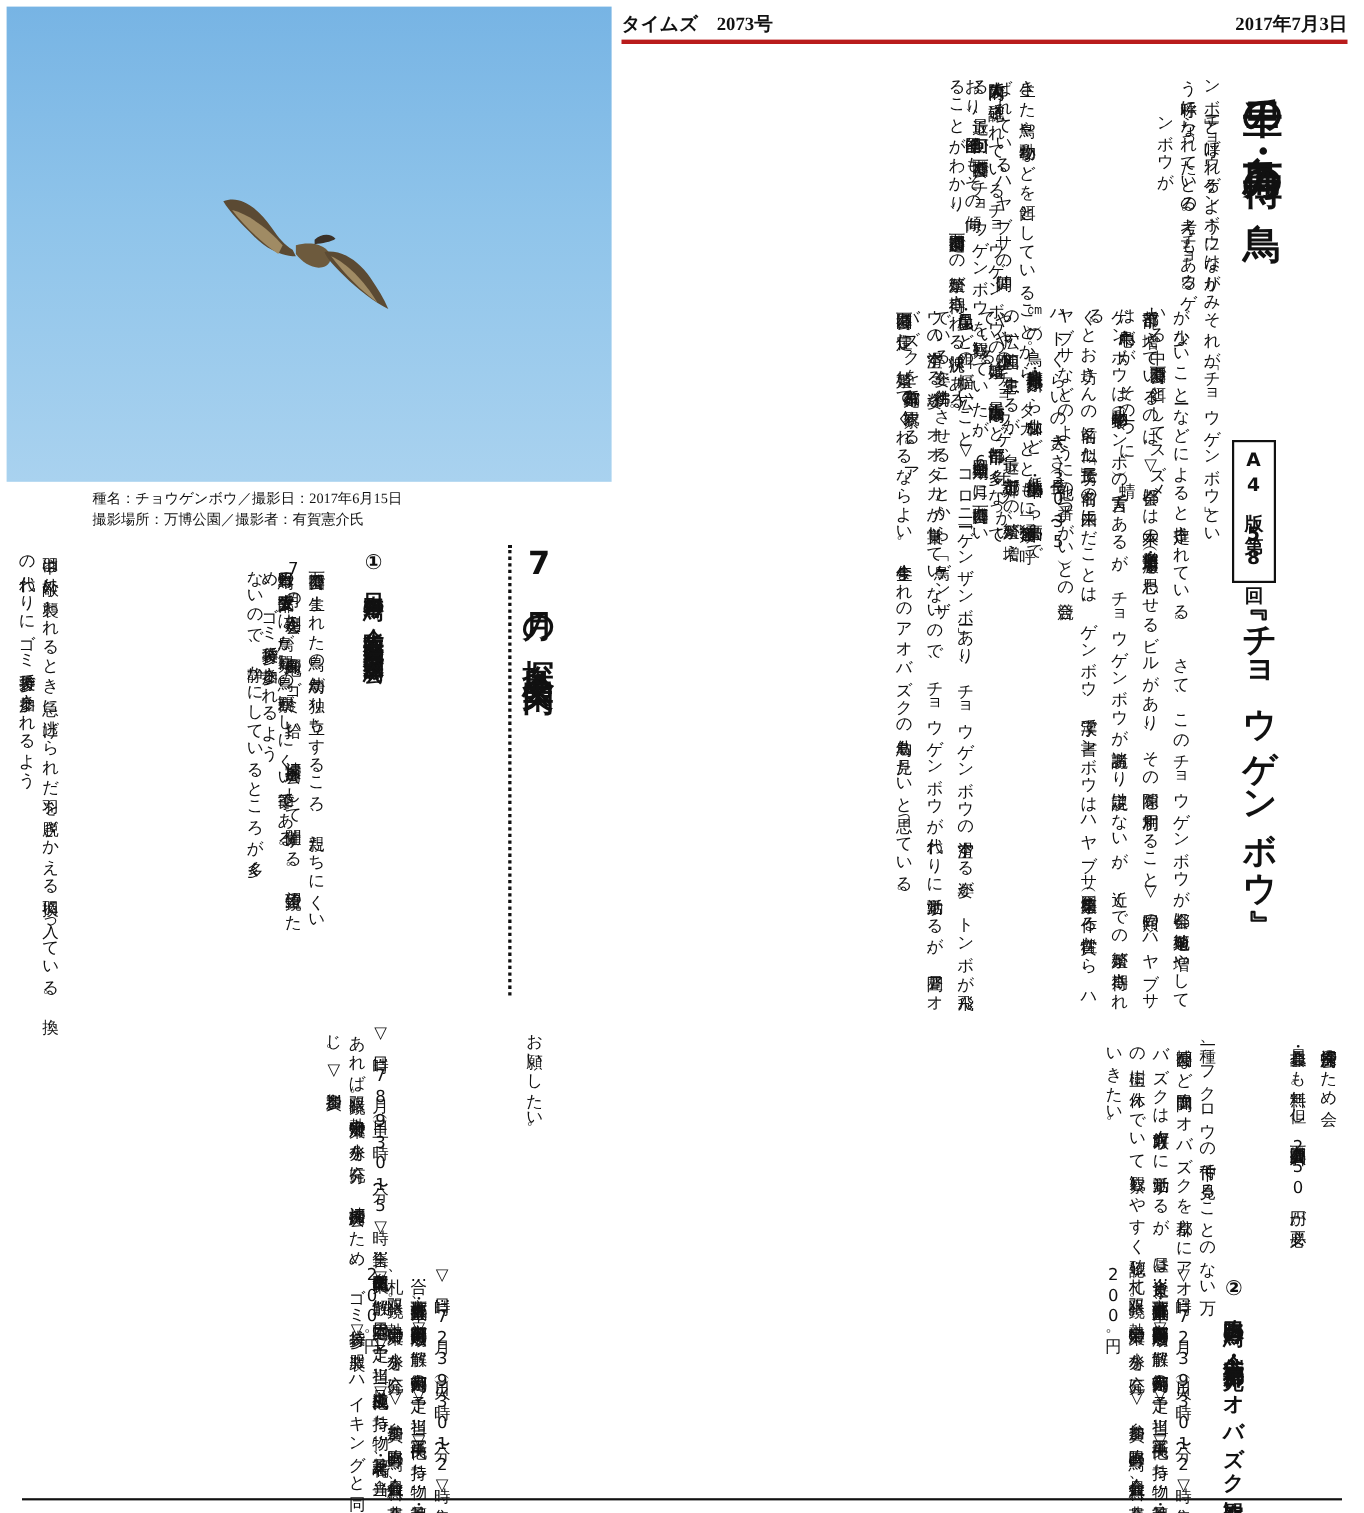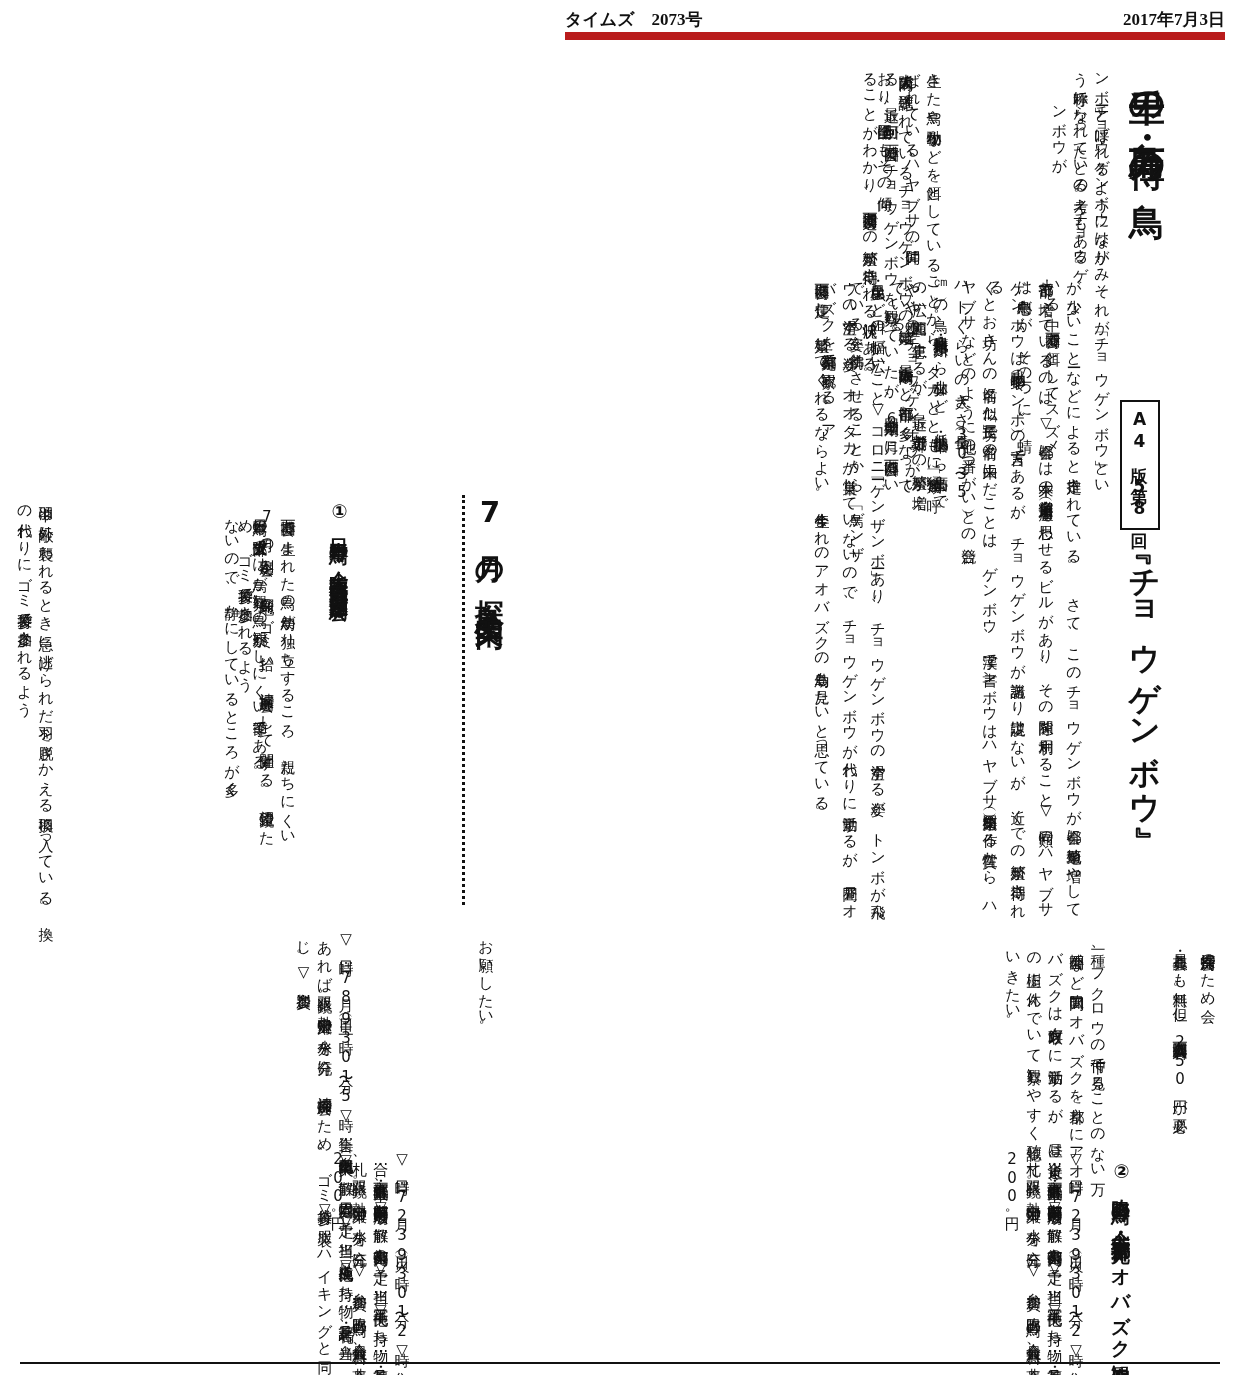--- a/index.html
+++ b/index.html
@@ -10,21 +10,21 @@
     font-family:"Liberation Serif", serif;
     color:#111;
     position:relative;
     overflow:hidden;
   }
   .page { position:relative; width:1240px; height:1375px; }
 
   
   .masthead {
     position:absolute; left:565px; top:6px; width:660px; height:34px;
-    border-bottom:8px solid #b91c1c;
+    border-bottom:4px solid #b91c1c;
     display:flex; align-items:center; justify-content:space-between;
     font-size:17px; font-weight:bold;
   }
 
   
   .photo-block { position:absolute; left:6px; top:6px; width:550px; }
   .photo {
     width:550px; height:432px;
     background:linear-gradient(180deg,#77b4e4 0%,#8fc4ea 45%,#a9d2ef 100%);
     position:relative; overflow:hidden;
@@ -105,20 +105,38 @@
 </head>
 <body>
 
 <div class="page">
 
   <div class="masthead">
     <span>タイムズ　2073号</span>
     <span>2017年7月3日</span>
   </div>
 
+  <div class="photo-block">
+    <div class="photo">
+      <svg class="bird" viewBox="0 0 165 120">
+        <g fill="#8d7a5e">
+          <path d="M12 12 C26 6 42 16 56 36 C62 45 68 52 75 56 L78 62 C66 62 52 56 40 44 C28 32 18 22 12 12 Z" fill="#5b4a33"></path>
+          <path d="M20 20 C36 24 54 38 66 52 L62 60 C48 50 32 36 20 20 Z" fill="#a08b64"></path>
+          <path d="M78 52 C88 49 100 50 106 56 C112 62 110 70 102 72 C94 74 84 68 78 60 Z" fill="#6d5a3d"></path>
+          <path d="M104 58 C118 56 134 64 146 82 C152 91 158 100 162 110 C150 104 134 92 122 80 C112 70 106 64 104 58 Z" fill="#5b4a33"></path>
+          <path d="M110 62 C124 68 140 84 152 104 C138 94 122 78 110 62 Z" fill="#a08b64"></path>
+          <path d="M95 47 C101 41 110 41 114 46 C110 49 102 50 95 51 Z" fill="#3b3128"></path>
+        </g>
+      </svg>
+    </div>
+    <div class="caption">
+      <div>種名：チョウゲンボウ／撮影日：2017年6月15日</div>
+      <div>撮影場所：万博公園／撮影者：有賀憲介氏</div>
+    </div>
+  </div>
 
   <div class="vtitle headline">千里の鳥・万博の鳥</div>
   <div class="badge">A4版　第58回</div>
   <div class="vtitle subheadline">『チョウゲンボウ』</div>
 
   <div class="vcol" style="left:1086px; top:62px; height:425px; width:26px;">ンボー」と呼ばれるようになり、それが「チョウゲンボウ」という呼称になったとの考えもある。</div>
   <div class="vcol" style="left:1058px; top:270px; height:640px; width:26px;">が少ないことーなどによると推定されている。　さて、このチョウゲンボウが都会に繁殖地を増やしている中、万博公園で餌としてスズメ</div>
   <div class="vcol" style="left:1030px; top:270px; height:640px; width:26px;">都市部で増えているのは、▽都会には本来の営巣個所（岩場・崖）を思わせるビルがあり、その隙間を利用すること▽同類のハヤブサは鳥中心だが、その一つに、蜻</div>
   <div class="vcol" style="left:1086px; top:95px;  height:180px; width:26px;">チョウゲンボウはがみられている。チョウゲンボウが</div>
   <div class="vcol" style="left:946px;  top:272px; height:230px; width:26px;">ハトくらいの大きさ（全長30〜35㎝）の鳥。農耕地・原野・川原から山林など、低地・低山帯から高山帯までの広い範囲に生息するが、最近、都市近郊での繁殖が増えている。</div>

